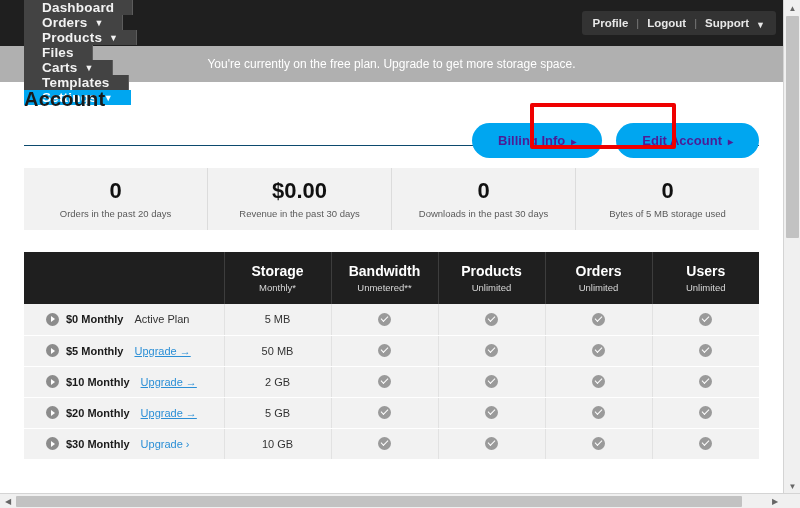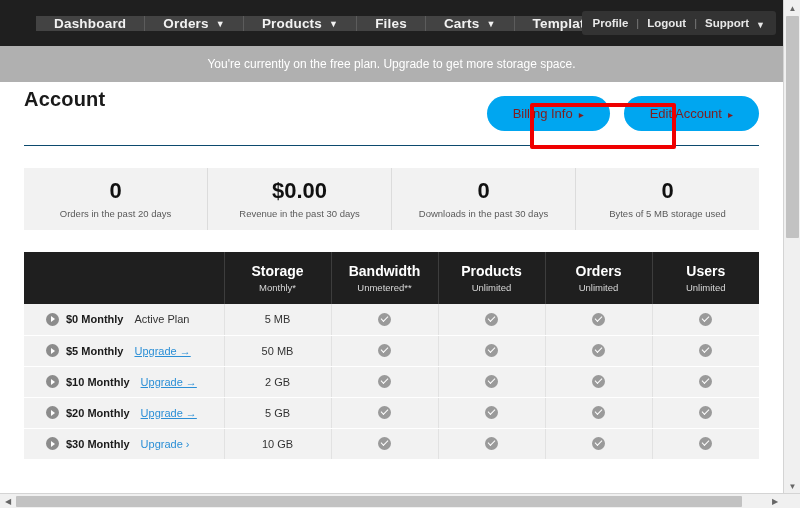--- a/index.html
+++ b/index.html
@@ -16,22 +16,23 @@
   
   .navbar {
     height: 46px;
     background: #1f1f1f;
     display: flex;
     align-items: stretch;
     position: relative;
   }
   .nav-left {
     display: flex;
-    align-items: center;
-    margin-left: 36px;
+    align-items: flex-start;
+    margin-left: 24px;
+    flex-direction: column;
   }
   .nav-item {
     display: flex;
     align-items: center;
     justify-content: center;
     padding: 0 18px;
     background: #434343;
     color: #f2f2f2;
     font-size: 13.5px;
     font-weight: bold;
@@ -103,29 +104,30 @@
   }
   .header-actions {
     position: absolute;
     right: 0;
     top: 14px;
     display: flex;
     gap: 14px;
   }
   .btn-blue {
     background: #00a6f0;
-    color: #7f1d1d;
+    color: #4c1d95;
     font-size: 13px;
-    font-weight: normal;
+    font-weight: bold;
     border: none;
     border-radius: 22px;
     padding: 10px 26px;
     cursor: pointer;
     white-space: nowrap;
     font-family: "Liberation Sans", sans-serif;
+    margin-top: 27px;
   }
   .btn-arrow { margin-left: 6px; font-size: 10px; }
 
   .highlight-box {
     position: absolute;
     border: 4px solid #ef0000;
     border-radius: 2px;
     pointer-events: none;
   }
 

